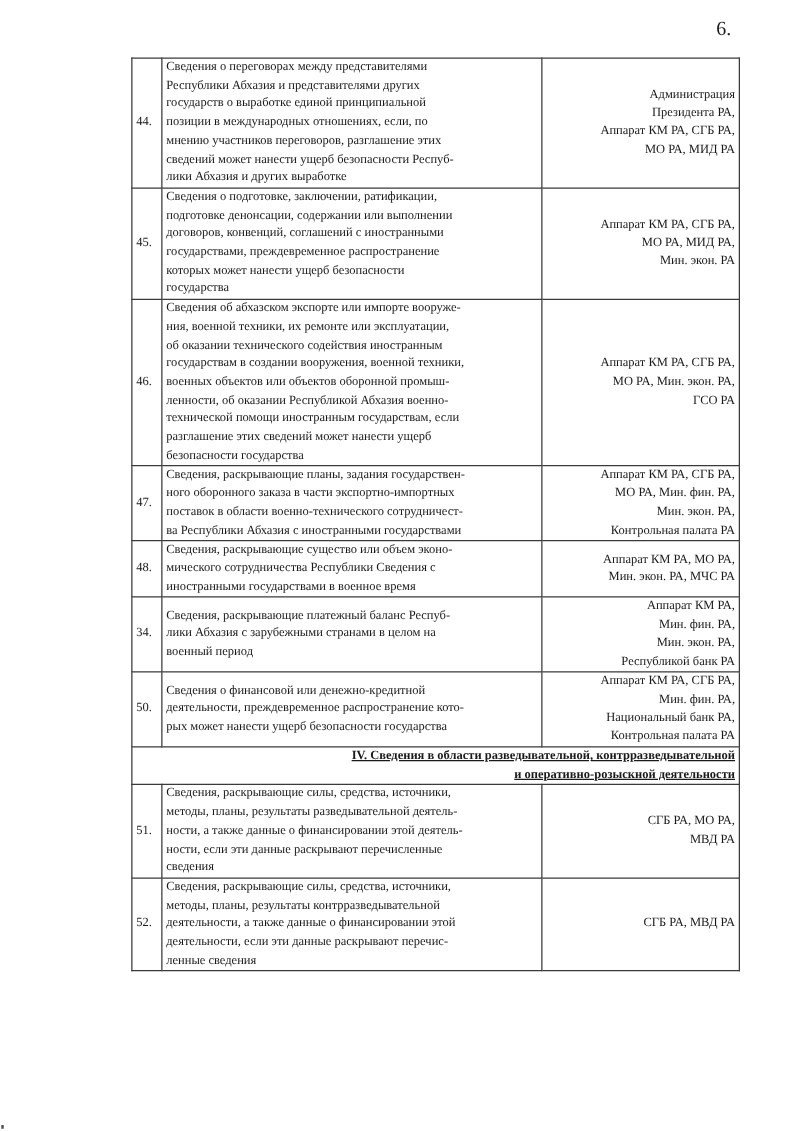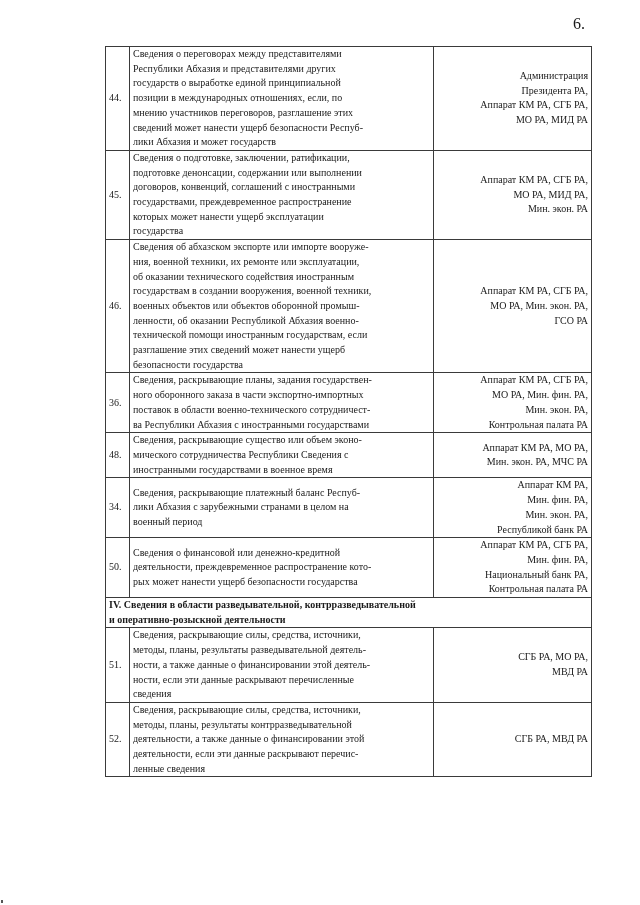--- a/index.html
+++ b/index.html
@@ -6,58 +6,58 @@
   body { width: 640px; height: 905px; position: relative; overflow: hidden;
          font-family: "Liberation Serif", "DejaVu Serif", serif; color: #1a1a1a; }
   .page-number { position: absolute; top: 15px; left: 573px; font-size: 16px; }
   table.doc { position: absolute; left: 105px; top: 46px; width: 487px;
               border-collapse: collapse; table-layout: fixed; }
   table.doc td { border: 1px solid #3a3a3a; padding: 0 3px; font-size: 10px;
                  line-height: 14.7px; vertical-align: middle; margin-top: 41px; }
   td.num { width: 17px; text-align: left; padding: 0 2px 0 2px; }
   td.desc { width: 297px; text-align: left; }
   td.org { text-align: right; padding: 0 1px; }
-  td.section { text-align: left; font-weight: bold; padding: 1px 4px; }
+  td.section { text-align: right; font-weight: bold; padding: 1px 4px; text-decoration: underline; }
   .desc-line { display: block; white-space: nowrap; }
   .org-line { display: block; white-space: nowrap; }
   .stray-mark { position: absolute; left: 1px; top: 900px; width: 2px; height: 3px; background: #555; }
 </style>
 </head>
 <body>
 
 <div class="page-number">6.</div>
 
 <table class="doc">
   <tbody id="tbody-a">
       <tr>
         <td class="num">44.</td>
         <td class="desc">
           <span class="desc-line">Сведения о переговорах между представителями</span>
           <span class="desc-line">Республики Абхазия и представителями других</span>
           <span class="desc-line">государств о выработке единой принципиальной</span>
           <span class="desc-line">позиции в международных отношениях, если, по</span>
           <span class="desc-line">мнению участников переговоров, разглашение этих</span>
           <span class="desc-line">сведений может нанести ущерб безопасности Респуб-</span>
-          <span class="desc-line">лики Абхазия и может государств</span>
+          <span class="desc-line">лики Абхазия и других выработке</span>
         </td>
         <td class="org">
           <span class="org-line">Администрация</span>
           <span class="org-line">Президента РА,</span>
           <span class="org-line">Аппарат КМ РА, СГБ РА,</span>
           <span class="org-line">МО РА, МИД РА</span>
         </td>
       </tr>
       <tr>
         <td class="num">45.</td>
         <td class="desc">
           <span class="desc-line">Сведения о подготовке, заключении, ратификации,</span>
           <span class="desc-line">подготовке денонсации, содержании или выполнении</span>
           <span class="desc-line">договоров, конвенций, соглашений с иностранными</span>
           <span class="desc-line">государствами, преждевременное распространение</span>
-          <span class="desc-line">которых может нанести ущерб эксплуатации</span>
+          <span class="desc-line">которых может нанести ущерб безопасности</span>
           <span class="desc-line">государства</span>
         </td>
         <td class="org">
           <span class="org-line">Аппарат КМ РА, СГБ РА,</span>
           <span class="org-line">МО РА, МИД РА,</span>
           <span class="org-line">Мин. экон. РА</span>
         </td>
       </tr>
       <tr>
         <td class="num">46.</td>
@@ -72,21 +72,21 @@
           <span class="desc-line">разглашение этих сведений может нанести ущерб</span>
           <span class="desc-line">безопасности государства</span>
         </td>
         <td class="org">
           <span class="org-line">Аппарат КМ РА, СГБ РА,</span>
           <span class="org-line">МО РА, Мин. экон. РА,</span>
           <span class="org-line">ГСО РА</span>
         </td>
       </tr>
       <tr>
-        <td class="num">36.</td>
+        <td class="num">47.</td>
         <td class="desc">
           <span class="desc-line">Сведения, раскрывающие планы, задания государствен-</span>
           <span class="desc-line">ного оборонного заказа в части экспортно-импортных</span>
           <span class="desc-line">поставок в области военно-технического сотрудничест-</span>
           <span class="desc-line">ва Республики Абхазия с иностранными государствами</span>
         </td>
         <td class="org">
           <span class="org-line">Аппарат КМ РА, СГБ РА,</span>
           <span class="org-line">МО РА, Мин. фин. РА,</span>
           <span class="org-line">Мин. экон. РА,</span>

